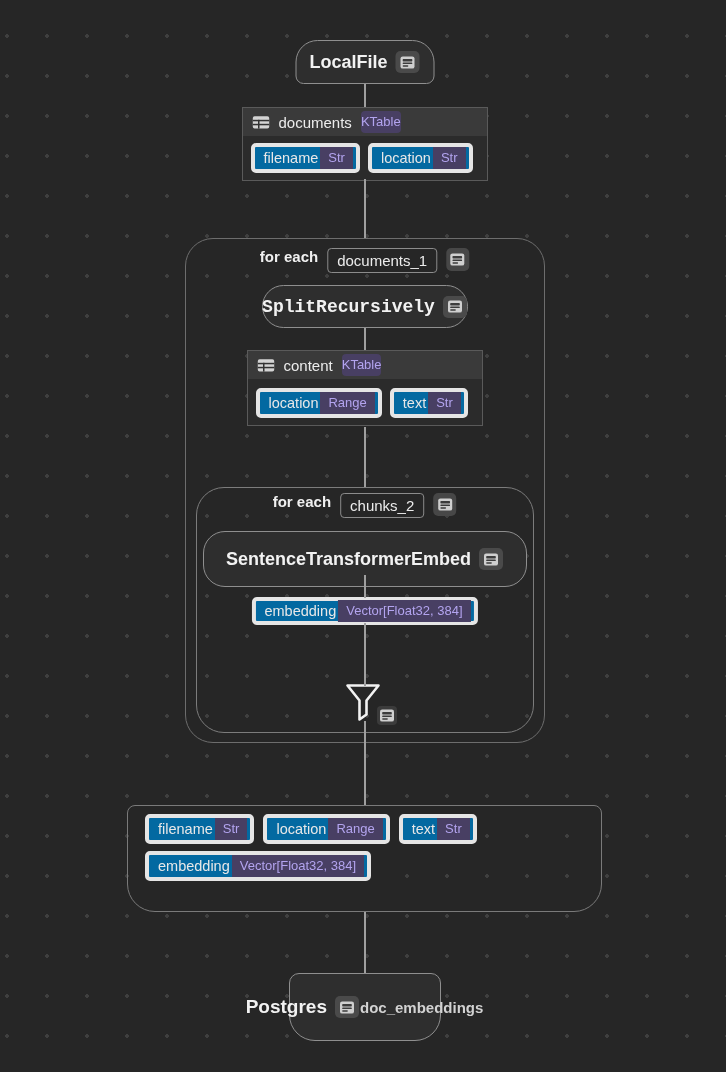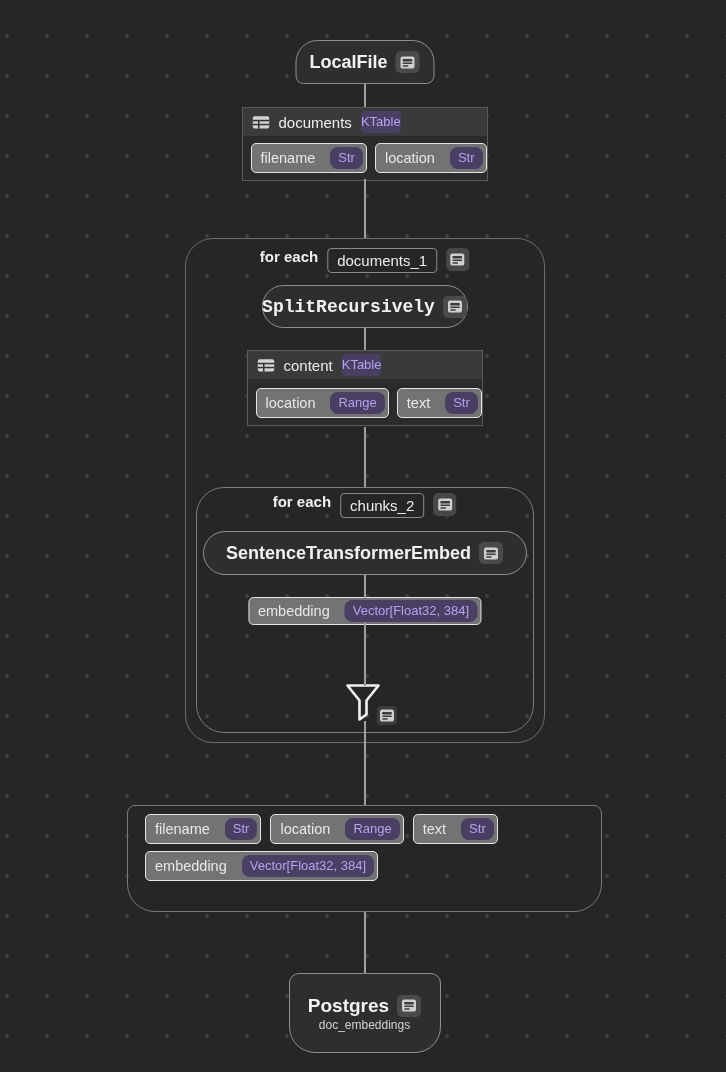--- a/index.html
+++ b/index.html
@@ -21,21 +21,21 @@
   .vline { position: absolute; left: 364px; width: 1.5px; background: #9f9f9f; z-index: 5; }
 
   
   .node {
     position: absolute; z-index: 4;
     background: #2e2e2e; border: 1.5px solid #8f8f8f;
     display: flex; align-items: center; justify-content: center; gap: 8px;
     white-space: nowrap; color: #f2f2f2; font-weight: bold;
   }
   .node-title { font-size: 18px; font-weight: bold; }
-  .node-sub { font-size: 12px; font-weight: normal; color: #d2d2d2; }
+  .node-sub { font-size: 15px; font-weight: bold; color: #d2d2d2; }
 
   .icon-btn {
     background: #4a4a4a; border-radius: 5px;
     display: flex; align-items: center; justify-content: center;
     width: 24px; height: 22px; flex: 0 0 auto;
   }
   .icon-btn svg { display:block; }
 
   
   .ktable {
@@ -48,26 +48,26 @@
   }
   .kt-name { font-size: 15px; color: #ececec; }
   .kt-body { display: flex; gap: 8px; padding: 7px 8px; }
 
   .badge {
     background: #483f63; color: #b3a4ef;
     border-radius: 4px; padding: 3px 0; font-size: 13px; line-height: 1.25;
     white-space: nowrap;
   }
   .chip {
-    display: inline-flex; align-items: center; gap: 15px;
+    display: inline-flex; align-items: center; gap: 2px;
     height: 30px; padding: 0 3px 0 9px;
-    background: #737373; border: 1px solid #e5e5e5; border-radius: 5px;
+    background: #0369a1; border: 4px solid #e5e5e5; border-radius: 5px;
     font-size: 14.5px; color: #e8e8e8; white-space: nowrap;
   }
-  .chip .badge { padding: 3px 8px; border-radius: 8px; }
+  .chip .badge { padding: 3px 8px; border-radius: 0; }
 
   
   .group { position: absolute; border-radius: 28px; z-index: 2; }
   .group-outer { left:185px; top:238px; width:360px; height:505px; border:1.5px solid #6d6d6d; }
   .group-inner { left:196px; top:487px; width:338px; height:246px; border:1.5px solid #7c7c7c; z-index:3; }
 
   .fe-row {
     position: absolute; z-index: 4;
     display: flex; align-items: flex-start; gap: 9px; white-space: nowrap;
   }
@@ -92,23 +92,23 @@
     position:absolute; left:127px; top:805px; width:475px; height:107px; z-index:4;
     border:1.5px solid #7a7a7a; border-radius:8px 8px 28px 28px;
     padding: 8px 0 0 17px;
   }
   .col-row { display:flex; gap:9px; margin-bottom:7px; }
   .col-label { text-align:center; font-weight:bold; font-size:16px; color:#f0f0f0; margin-top:6px; }
 
   
   .node-localfile { top:40px; width:139px; height:44px; border-radius:22px 22px 8px 8px;text-align:right; }
   .node-split     { top:285px; width:206px; height:43px; border-radius:22px;font-family:Liberation Mono, monospace; }
-  .node-embed     { top:531px; width:324px; height:44px; border-radius:22px; }
-  .node-postgres  { top:973px; width:152px; height:80px; border-radius:10px 10px 26px 26px;
-                    flex-direction:column; gap:1px; }
+  .node-embed     { top:531px; width:324px; height:56px; border-radius:22px; }
+  .node-postgres  { top:973px; width:152px; height:68px; border-radius:10px 10px 26px 26px;
+                    gap:1px; }
   .node-postgres .row1 { display:flex; align-items:center; gap:8px; }
 </style>
 </head>
 <body>
 
 <div class="vline" style="top:84px;height:23px"></div>
 <div class="vline" style="top:179px;height:59px"></div>
 <div class="vline" style="top:328px;height:22px"></div>
 <div class="vline" style="top:427px;height:60px"></div>
 <div class="vline" style="top:575px;height:23px"></div>

